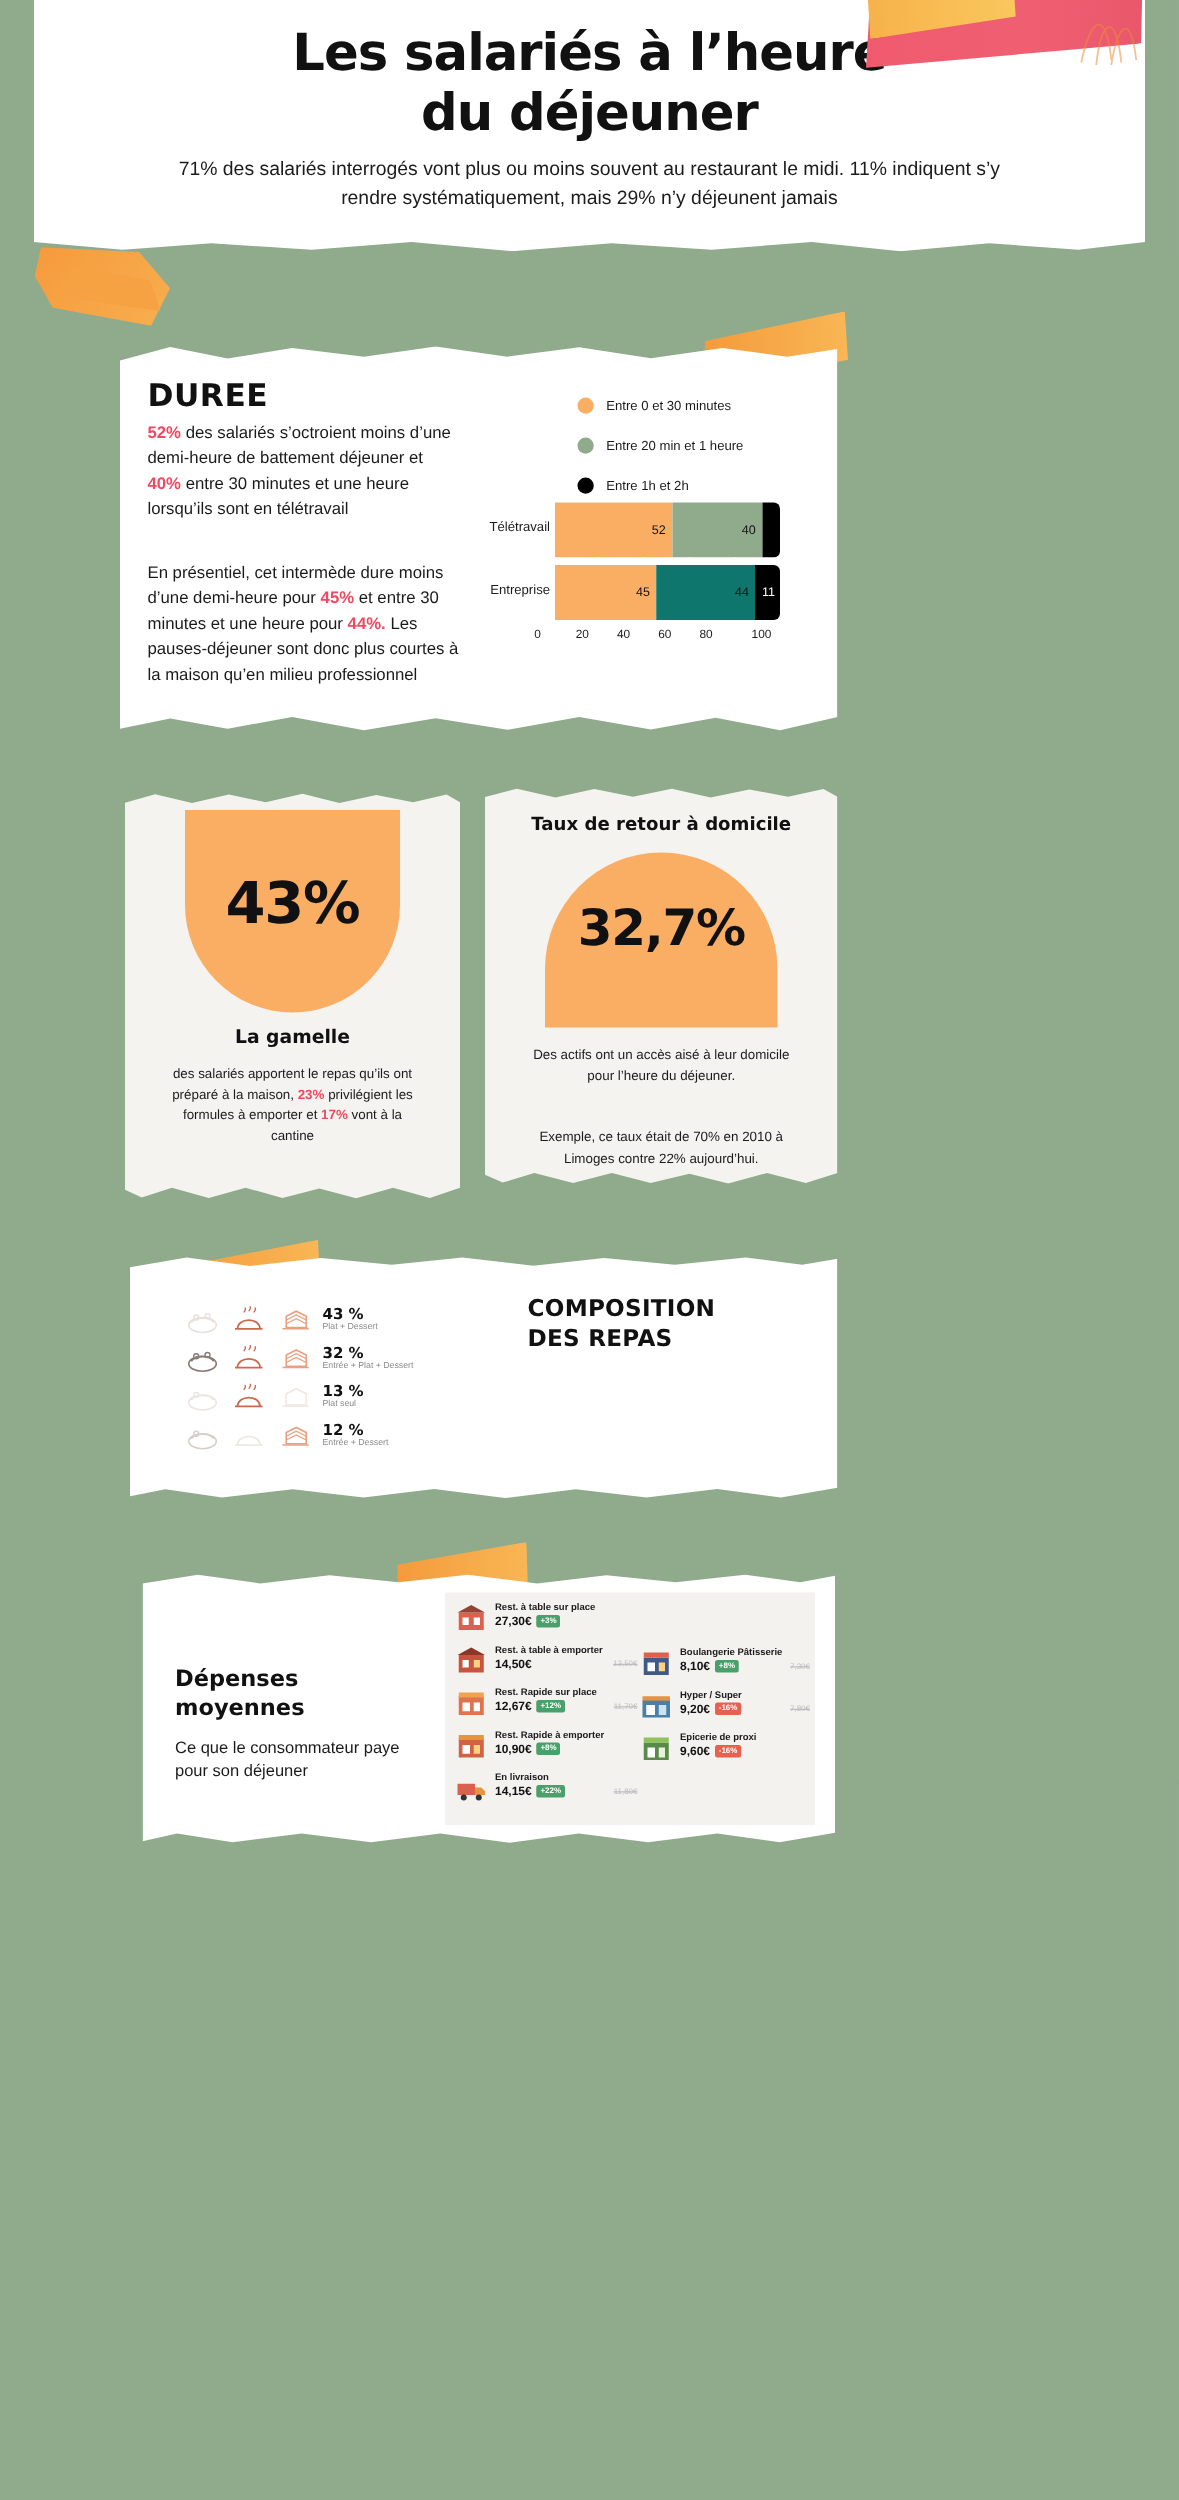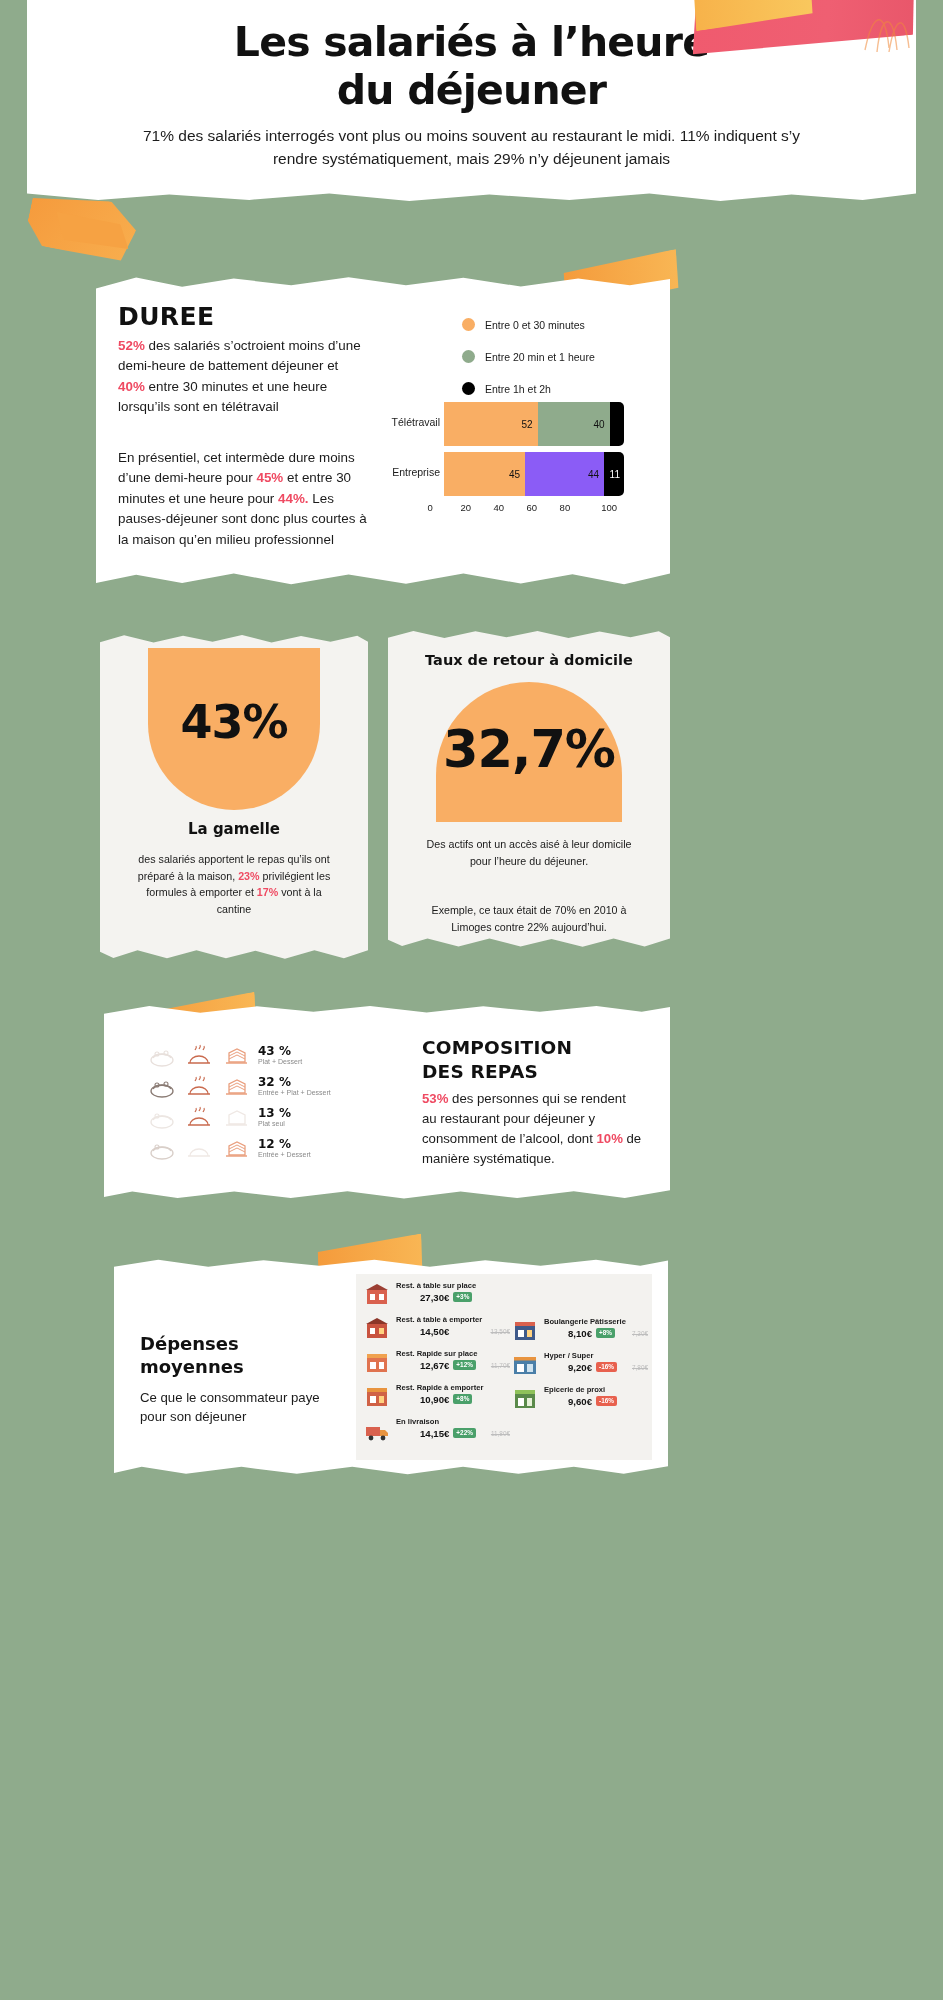--- a/index.html
+++ b/index.html
@@ -149,21 +149,21 @@
     font-weight:900; font-size:14.5px; color:#111;
   }
   #retour-arch {
     position:absolute; left:48px; top:52px; width:186px; height:140px;
     background:#f9ae64; border-radius:93px 93px 0 0;
   }
   #retour-big {
     position:absolute; left:0; top:90px; width:282px;
     text-align:center;
     font-family:"DejaVu Sans", sans-serif;
-    font-weight:900; font-size:51px; color:#111; letter-spacing:-1px;
+    font-weight:900; font-size:40px; color:#111; letter-spacing:-1px;
   }
   .retour-p {
     position:absolute; left:34px; width:214px; text-align:center;
     font-size:10.7px; line-height:1.6; color:#1b1b1b;
   }
   #retour-p1 { top:206px; }
   #retour-p2 { top:272px; }
 
   
   #compo {
@@ -213,21 +213,21 @@
     background:#f3f2ef;
   }
   .pcol { position:absolute; }
   .pcol.a { left:8px; top:8px; width:146px; }
   .pcol.b { left:156px; top:44px; width:136px; }
   .prow { display:flex; align-items:flex-start; margin-bottom:10px; }
   .picon { width:26px; height:24px; flex:0 0 26px; margin-right:6px; }
   .pinfo { flex:1; }
   .pname { font-size:7.6px; font-weight:700; color:#1b1b1b; line-height:1.15; }
   .pline { display:flex; align-items:center; gap:4px; margin-top:1px; }
-  .pprice { font-size:9.6px; font-weight:700; color:#111;margin-left:24px; }
+  .pprice { font-size:9.6px; font-weight:700; color:#111; }
   .pbadge {
     font-size:6.4px; font-weight:700; color:#fff; padding:1px 3px;
     border-radius:2px; line-height:1.25;
   }
   .pbadge.up { background:#4aa06a; }
   .pbadge.down { background:#e8614e; }
   .pold { font-size:6.4px; color:#bdbdbd; text-decoration:line-through; margin-left:auto; }
 
   
   #sources {
@@ -308,21 +308,21 @@
           <i></i>
           <i></i>
           <i></i>
           <i></i>
       </div>
 
       <div class="bar-row r1">
         <div class="seg s1" style="background: rgb(249, 174, 100); width: 45%;">
             <span>45</span>
           </div>
-        <div class="seg s2" style="background: #8b5cf6; width: 44%;">
+        <div class="seg s2" style="background: #0f766e; width: 44%;">
             <span>44</span>
           </div>
         <div class="seg s3" style="background: rgb(0, 0, 0); width: 11%; border-top-right-radius: 5px; border-bottom-right-radius: 5px;">
             <span>11</span>
           </div>
       </div>
 
       <div id="axis">
         <span>0</span>
         <span>20</span>
@@ -450,23 +450,20 @@
           <div class="meal-desc">Entrée + Dessert</div>
         </div>
       </div>
     </div>
 
     <div id="compo-right">
       <div id="compo-h">
         <div>COMPOSITION</div>
         <div>DES REPAS</div>
       </div>
-      <div id="compo-p">
-        <span class="hl">53%</span><span> des personnes qui se rendent au restaurant pour déjeuner y consomment de l’alcool, dont </span><span class="hl">10%</span><span> de manière systématique.</span>
-      </div>
     </div>
   </div>
 
   <div class="tape-dep"></div>
   <div class="card" id="dep">
     <div id="dep-left">
       <div id="dep-h">
         <div>Dépenses</div>
         <div>moyennes</div>
       </div>

